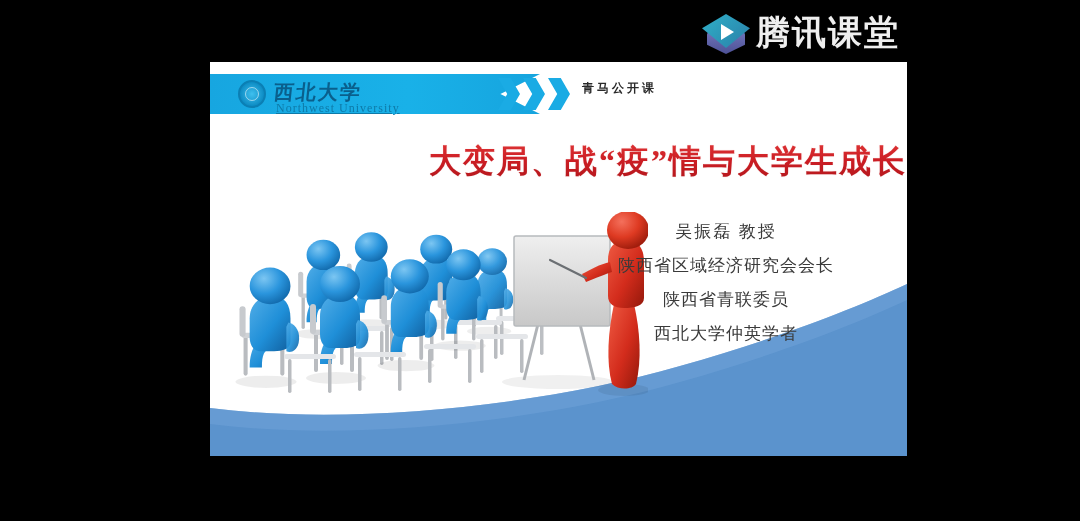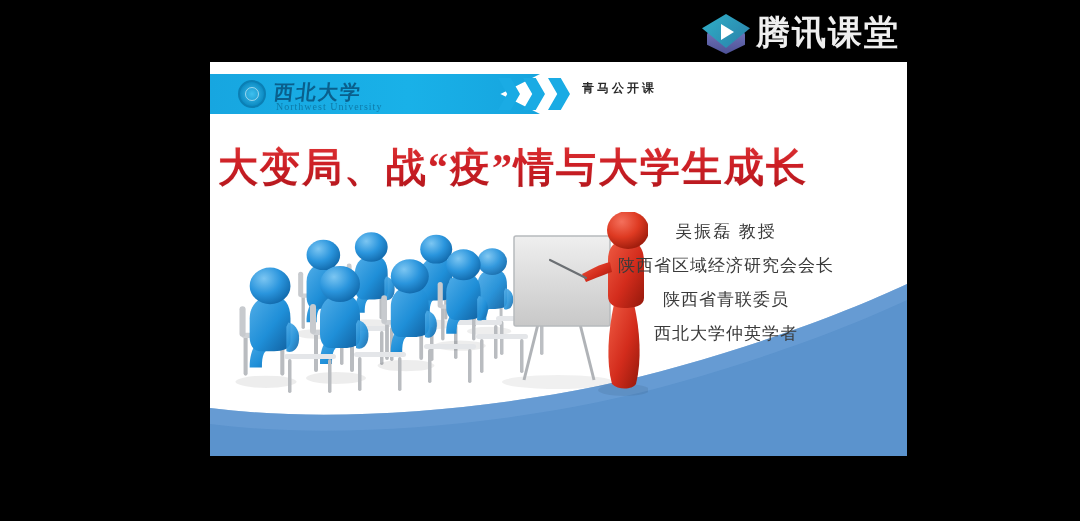--- a/index.html
+++ b/index.html
@@ -69,39 +69,40 @@
   }
   .uni-name {
     position: absolute; left: 64px; top: 5px;
     color: #0a5f8c; font-size: 20px; font-weight: bold;
     letter-spacing: 2px;
     font-family: "Liberation Serif", "DejaVu Serif", serif;
     transform: skewX(-6deg);
   }
   .uni-name-en {
     position: absolute; left: 66px; top: 27px;
-    color: #0e7aa8; font-size: 10px; letter-spacing: 1px;
-    font-family: "Liberation Serif", "DejaVu Serif", serif;
+    color: #0e7aa8; font-size: 12px; letter-spacing: 1px;
+    font-family: "Liberation Serif", "DejaVu Serif", serif;
+    text-decoration: underline;
   }
   .chevrons { position: absolute; left: 288px; top: 4px; display: flex; gap: 3px; }
   .chev {
     width: 22px; height: 32px; background: #1aabe4;
     clip-path: polygon(0 0, 58% 0, 100% 50%, 58% 100%, 0 100%, 42% 50%);
   }
   .ribbon-label {
     position: absolute; left: 372px; top: 6px;
     color: #2a2a2a; font-size: 12px; font-weight: bold; letter-spacing: 3px;
     font-family: "Liberation Serif", "DejaVu Serif", serif;
   }
 
   
   .slide-title {
-    position: absolute; left: 8px; top: 78px; width: 100%;
-    text-align: left;
-    font-size: 40px; font-weight: bold; letter-spacing: 2px;
+    position: absolute; left: 0; top: 78px; width: 100%;
+    text-align: right;
+    font-size: 32px; font-weight: bold; letter-spacing: 2px;
     color: #cf1f26;
     background: linear-gradient(180deg,#e8403f 0%, #cf1f26 45%, #a8141a 100%);
     -webkit-background-clip: text; background-clip: text;
     -webkit-text-fill-color: transparent;
     font-family: "Liberation Serif", "DejaVu Serif", serif;
     text-shadow: 0 0 1px rgba(200,30,35,.25);
   }
 
   
   .wave {

